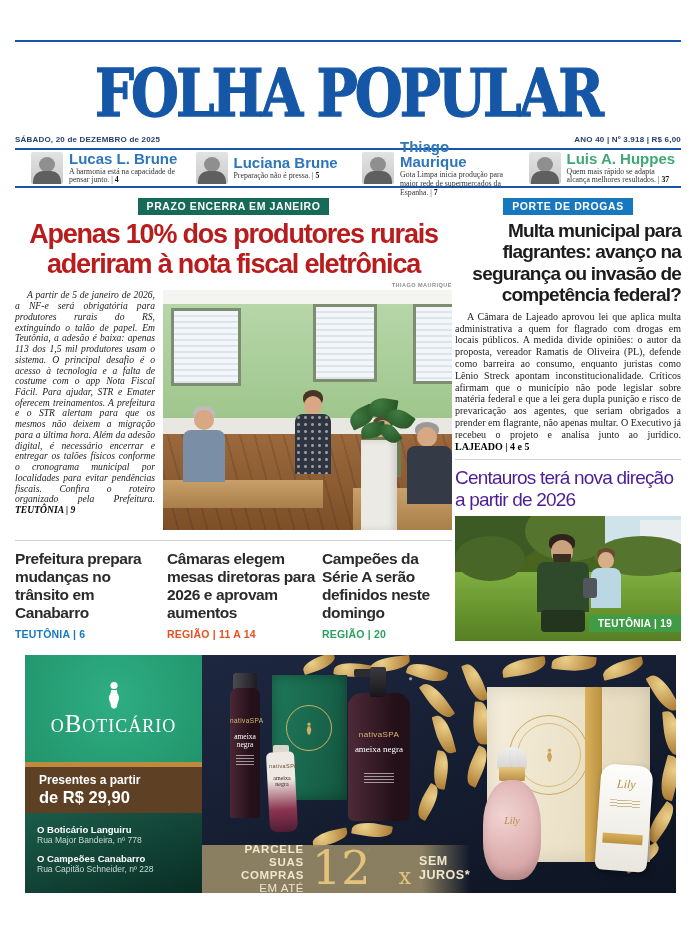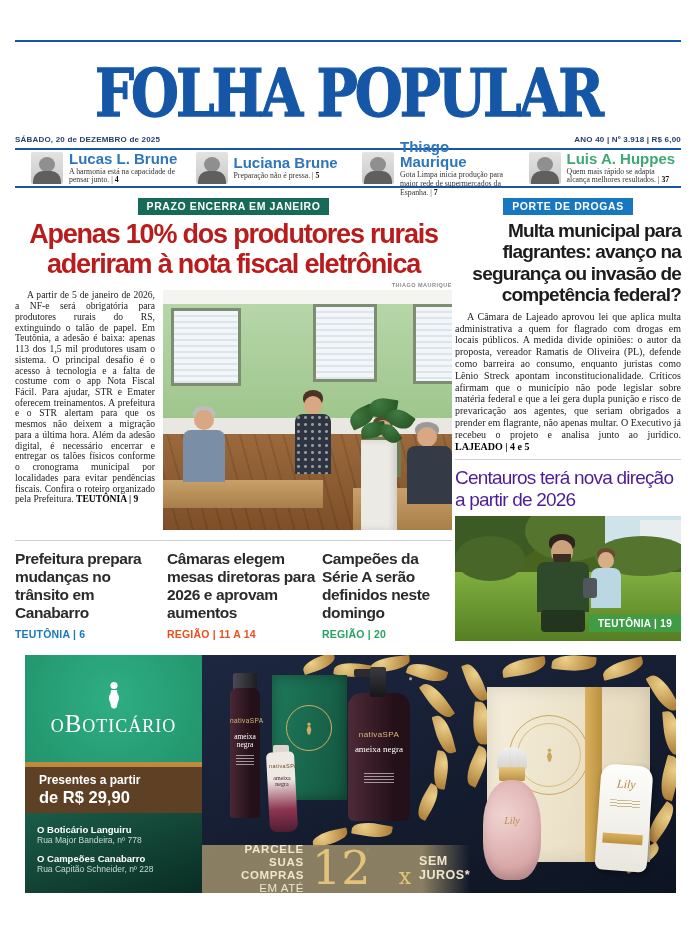--- a/index.html
+++ b/index.html
@@ -42,21 +42,21 @@
   .serif-body b { color:#000; }
   .hr { border:0; border-top:1px solid #cfcfcf; }
 
   
   .lead { position:absolute; left:15px; top:196px; width:437px; }
   .lead .kick-row { text-align:center; margin-bottom:5px; }
   .lead-headline { text-align:center; font-weight:700; font-size:27px; letter-spacing:-1.2px; line-height:1.1; color:#b91c1c; margin-bottom:3px; }
   .lead-credit { text-align:right; font-size:5.5px; color:#8a8a8a; letter-spacing:.5px; font-weight:700; margin-bottom:2px; }
   .lead-row { display:flex; gap:8px; }
   .lead-text { width:140px; flex:0 0 140px; font-size:9.6px; line-height:1.12; }
-  .lead-text p { text-indent:12px; }
+  .lead-text p { text-indent:12px;font-style:italic; }
 
   
   .photo-office { position:relative; width:289px; height:240px; overflow:hidden; background:linear-gradient(#b9d8ac,#9cc489 60%); flex:1; }
   .po-ceiling { position:absolute; left:0; top:0; width:100%; height:14px; background:#f4f4f0; }
   .po-window { position:absolute; background:repeating-linear-gradient(180deg,#f3f6f8 0 4px,#dde4ea 4px 6px); border:3px solid #7d8d72; }
   .po-floor { position:absolute; left:0; top:140px; width:100%; height:100px;
               background:linear-gradient(#9c6a3d,#7e4f28),repeating-linear-gradient(75deg,rgba(0,0,0,.10) 0 2px,transparent 2px 14px);
               background-blend-mode:multiply; }
   .po-counter { position:absolute; left:0; top:128px; width:100%; height:16px; background:#e9e7e1; }
   .po-desk { position:absolute; background:linear-gradient(#c9a06a,#a97f49); }

